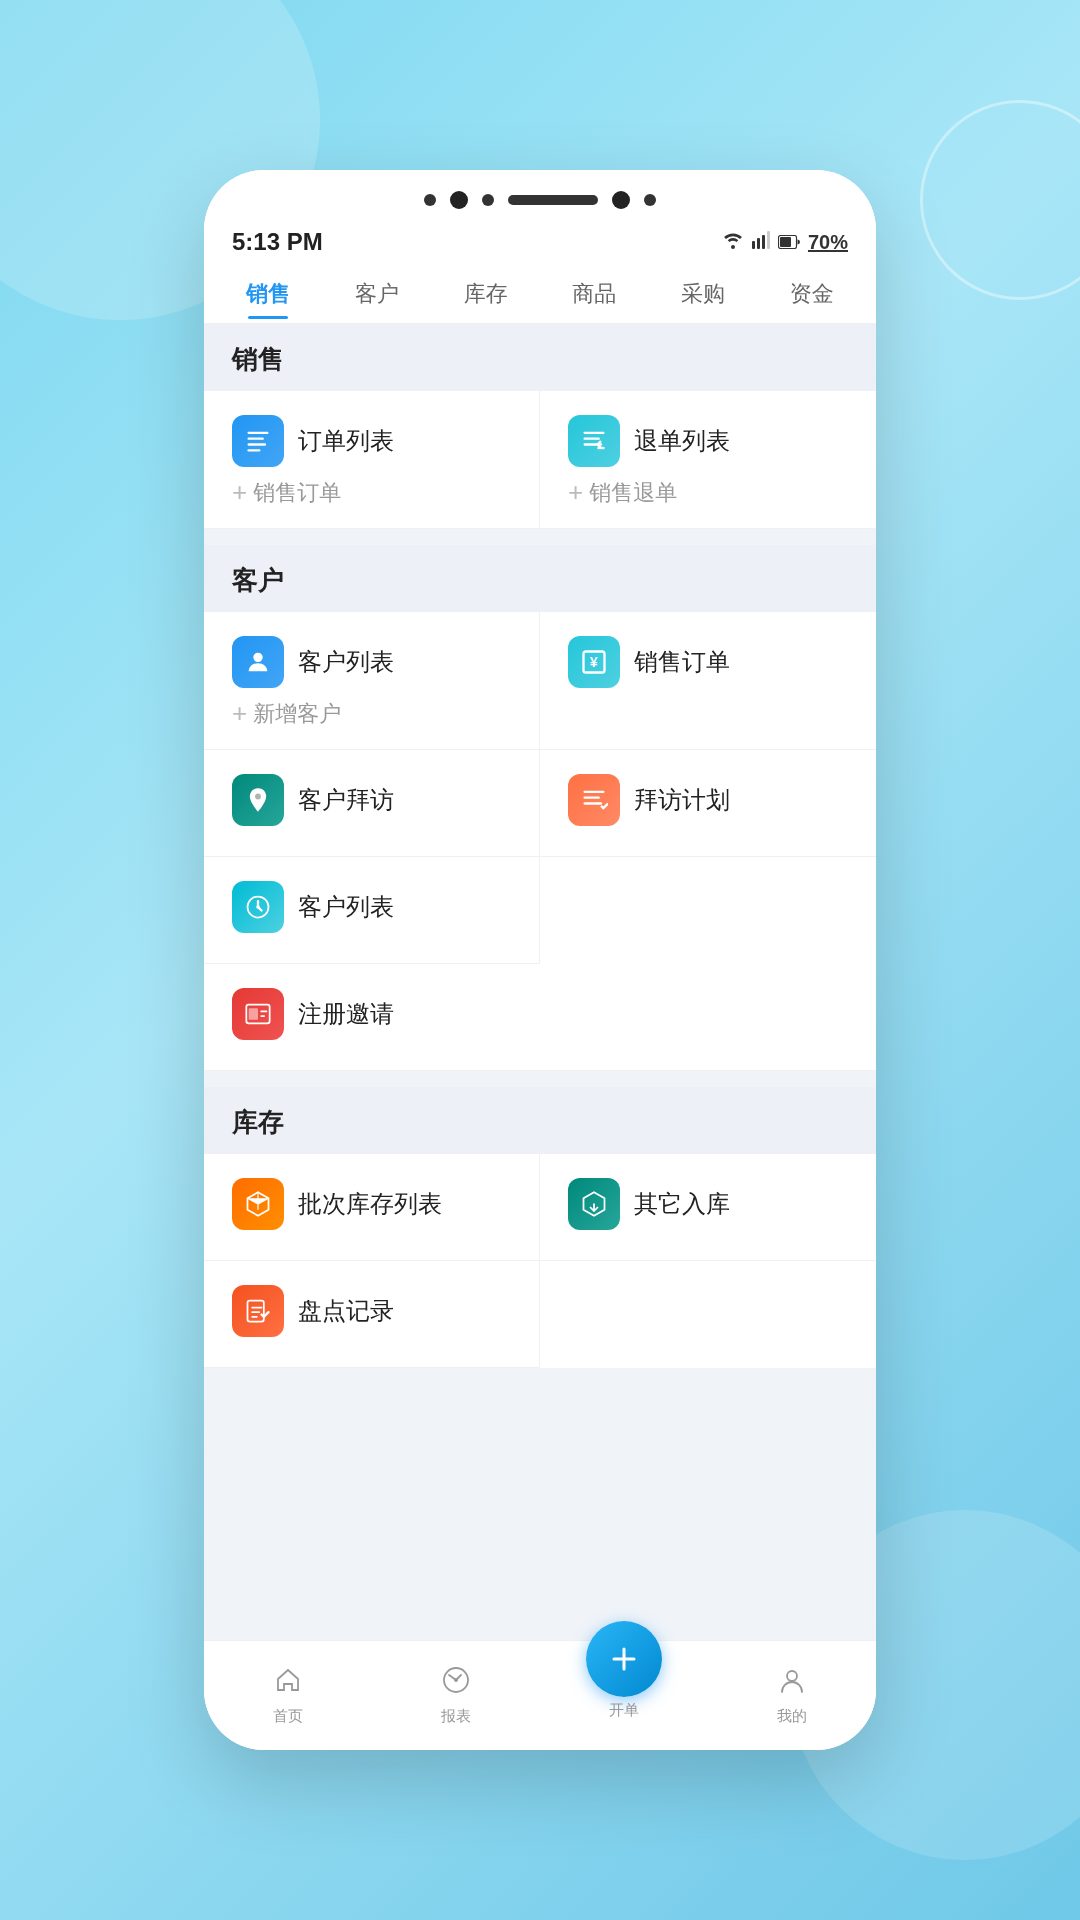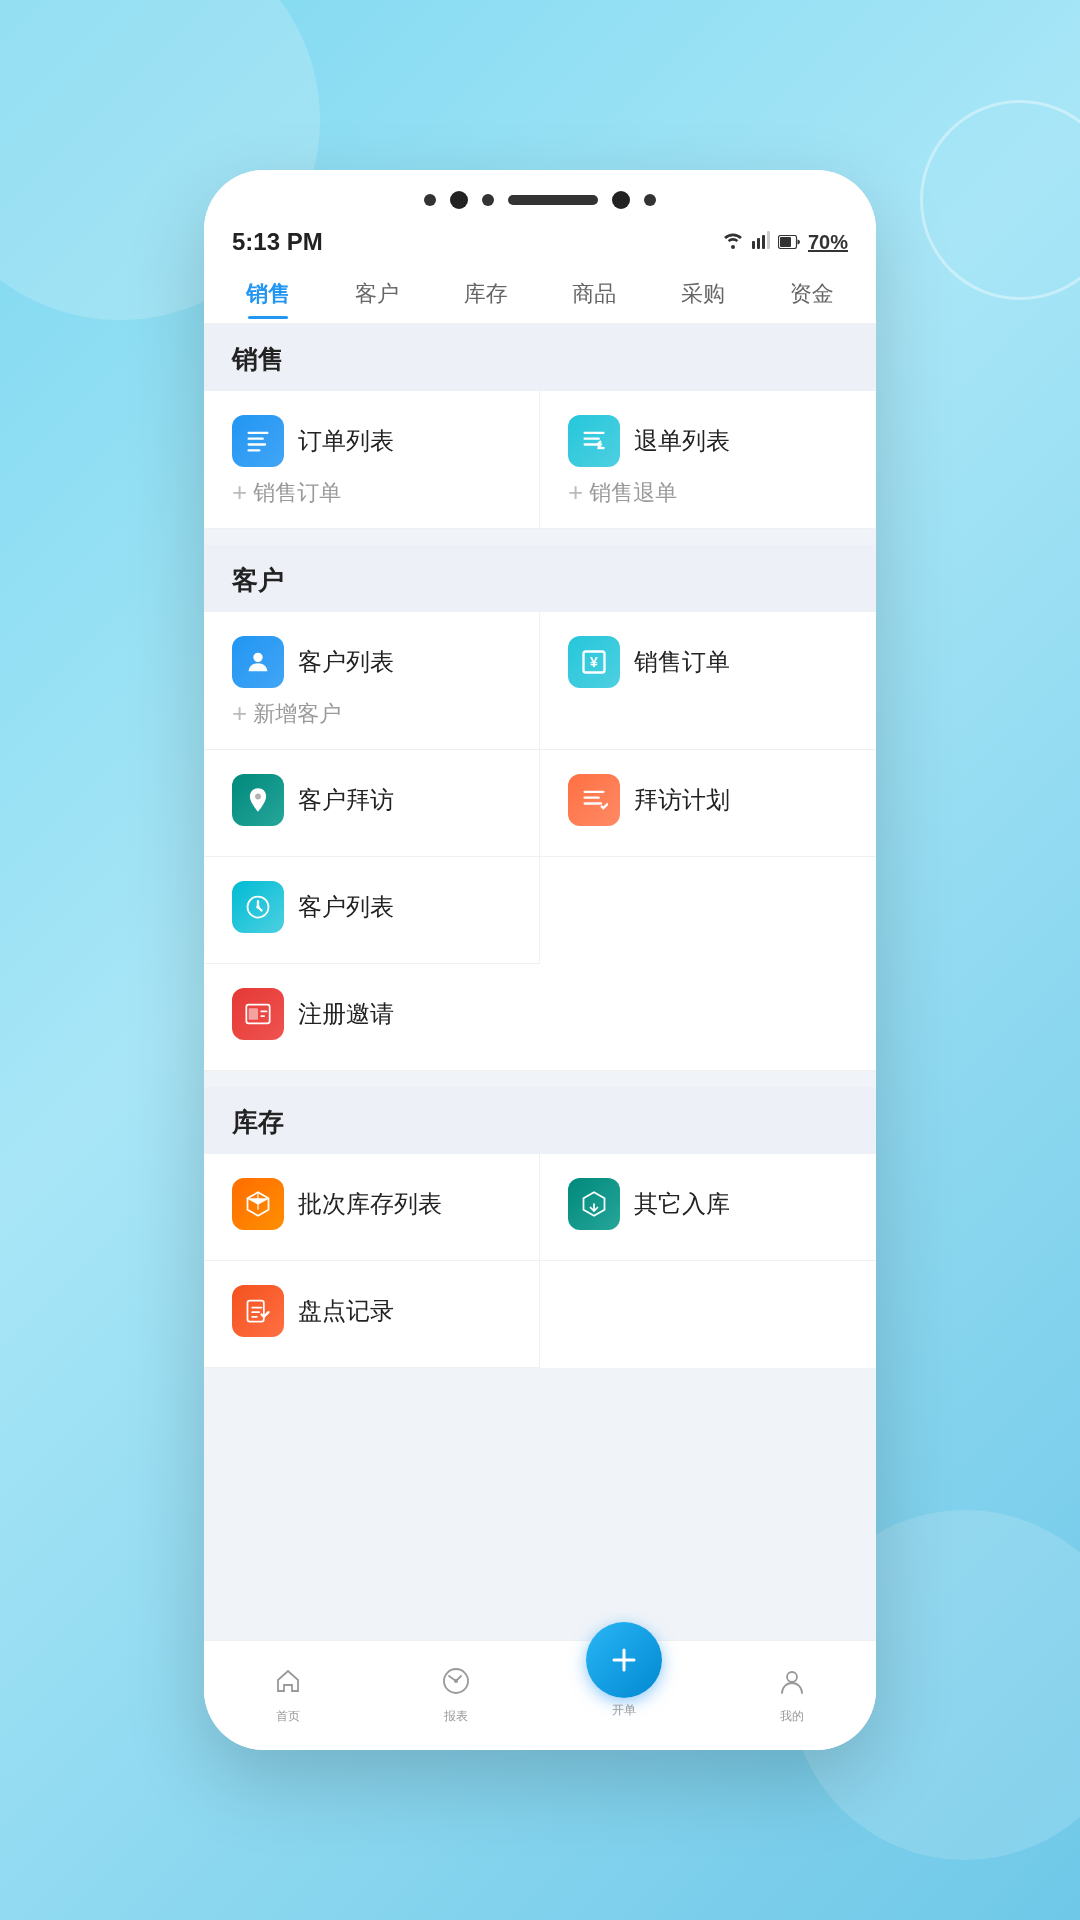--- a/index.html
+++ b/index.html
@@ -237,21 +237,21 @@
       flex: 1;
     }
     .bottom-nav-icon {
       font-size: 32px;
       color: #999;
     }
     .bottom-nav-icon.active {
       color: #2196F3;
     }
     .bottom-nav-label {
-      font-size: 12px;
+      font-size: 15px;
       color: #999;
     }
     .bottom-nav-label.active {
       color: #2196F3;
     }
     .fab-btn {
       width: 76px; height: 76px;
       border-radius: 50%;
       background: linear-gradient(135deg, #29B6F6, #0288D1);
       display: flex;

